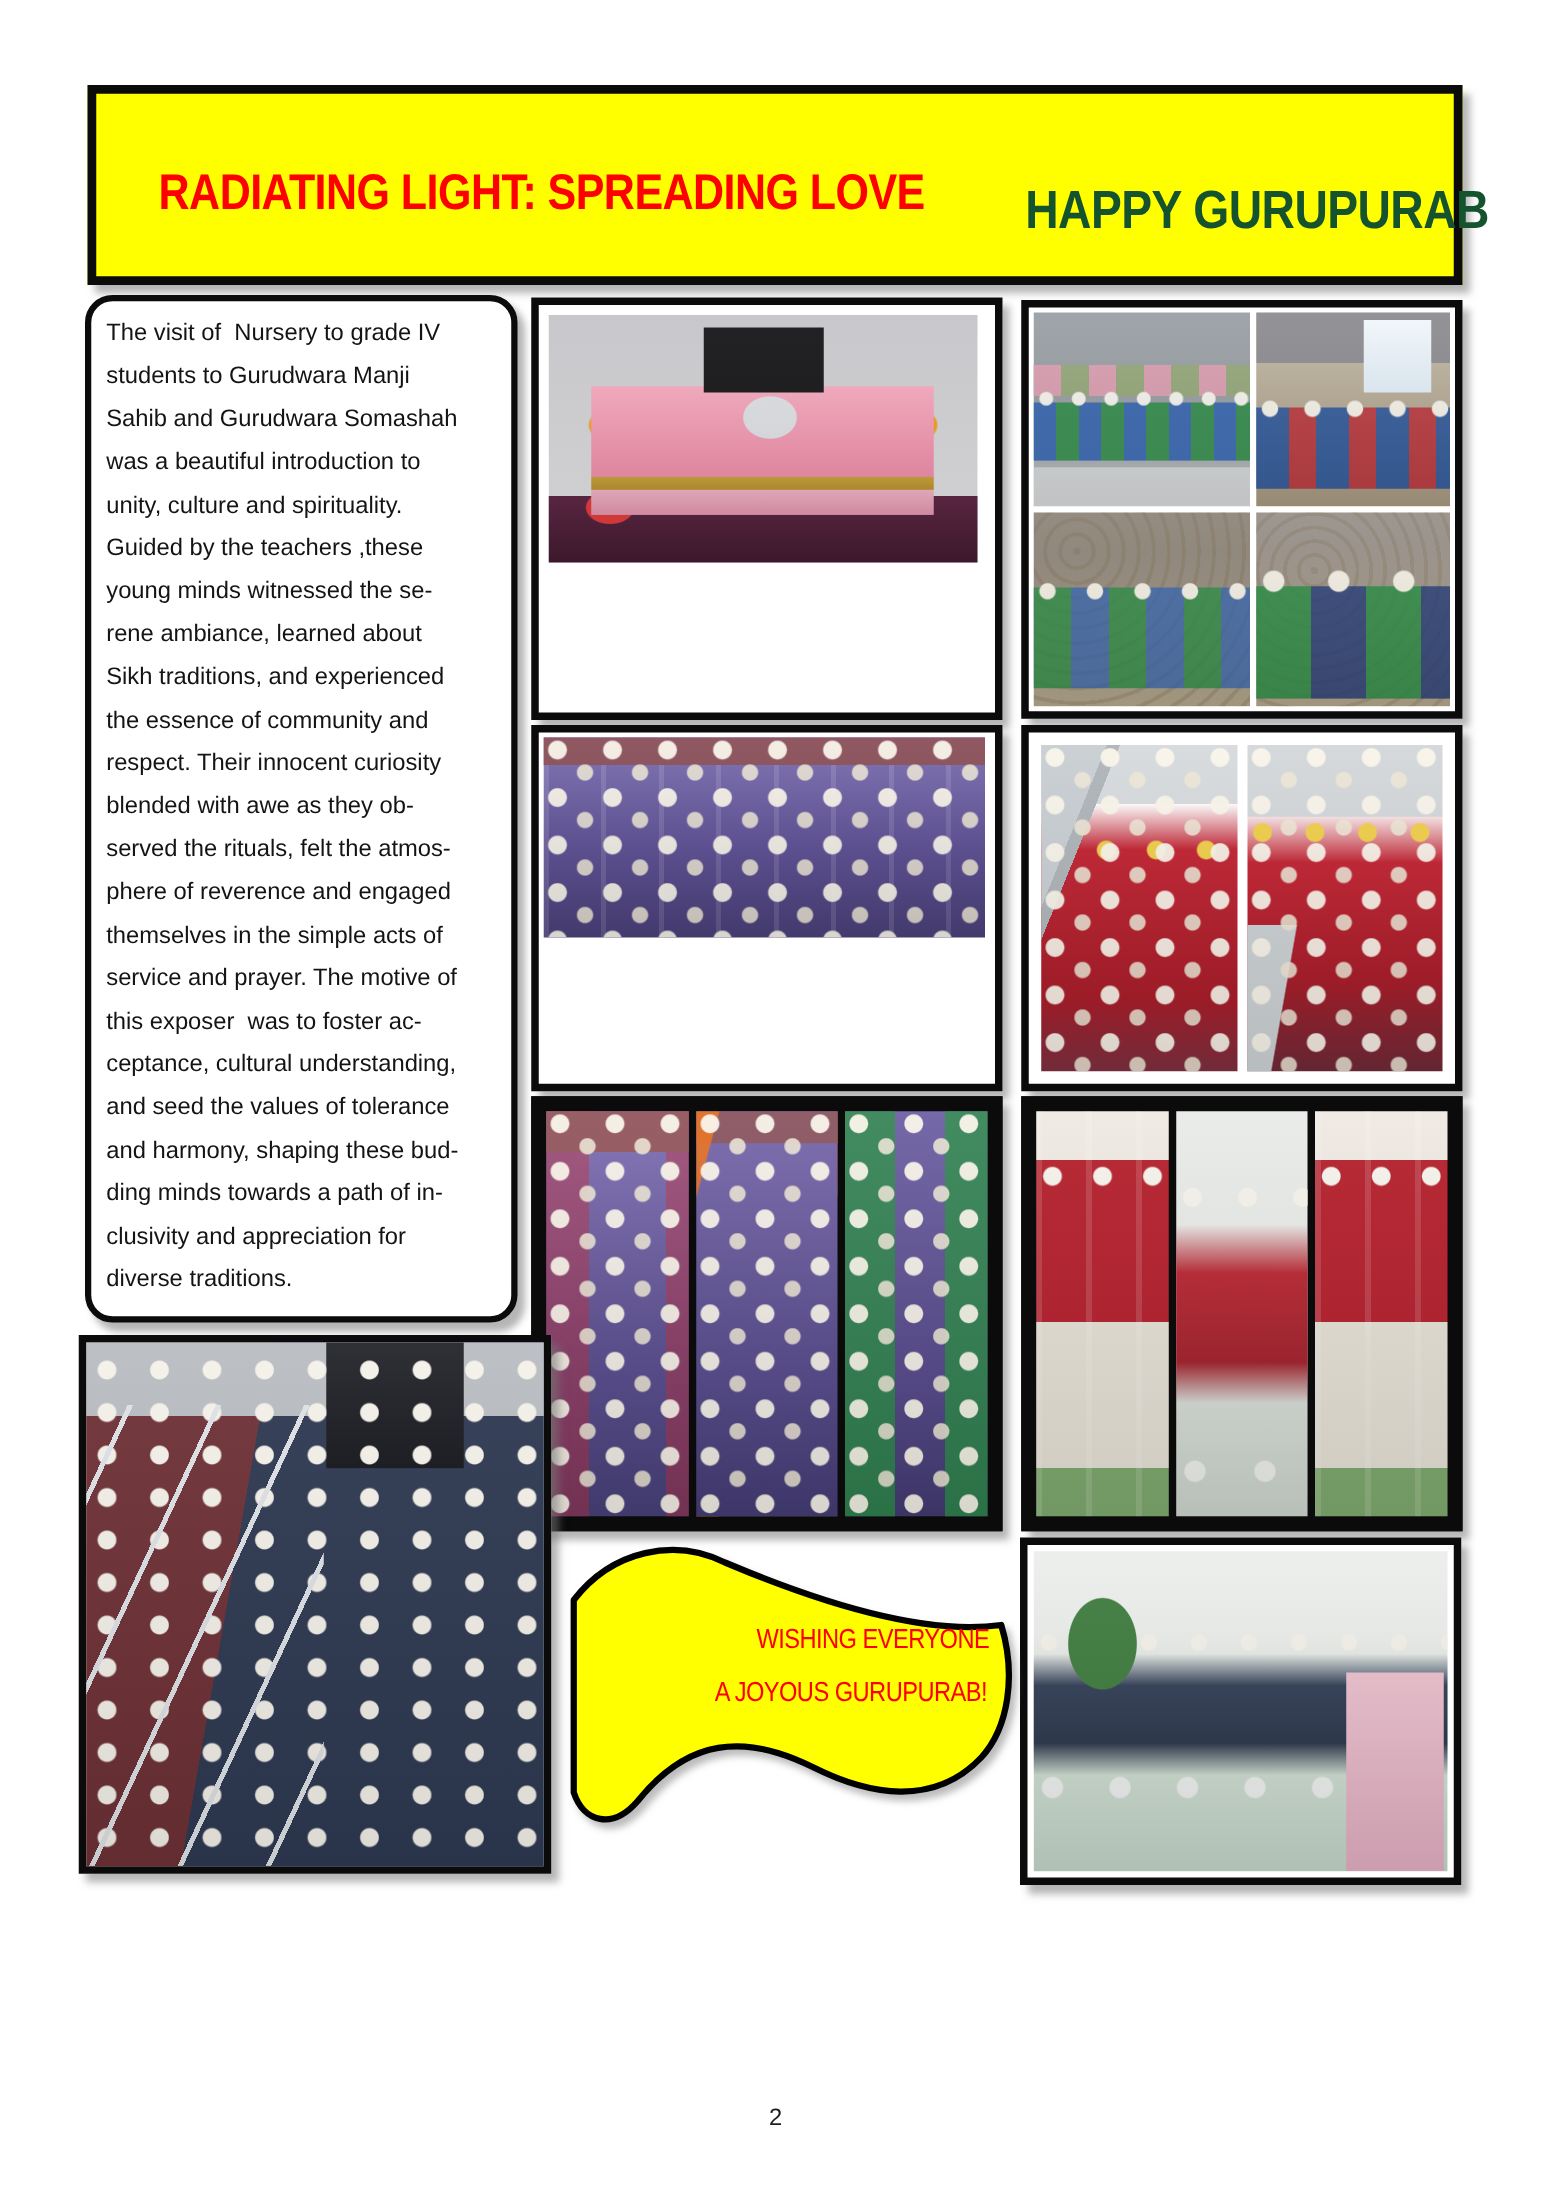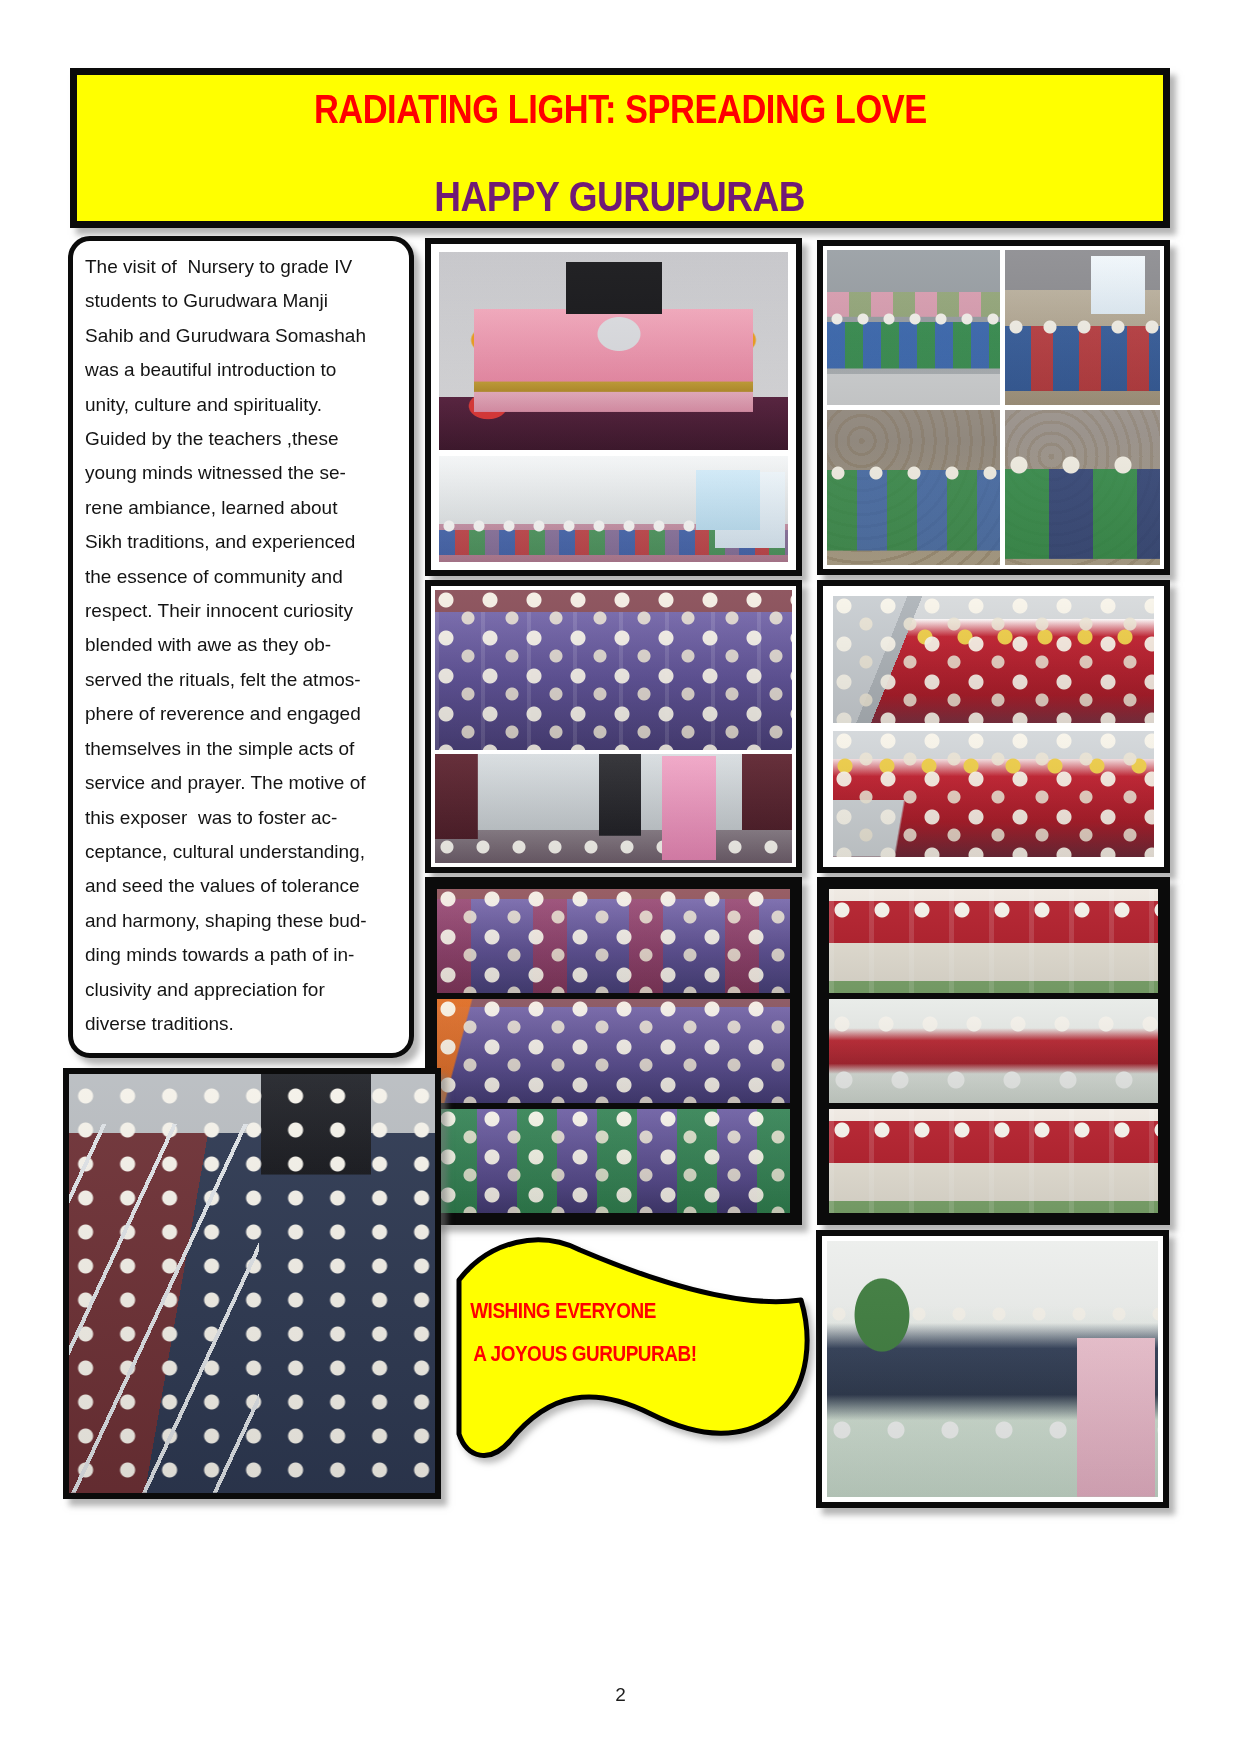--- a/index.html
+++ b/index.html
@@ -1,28 +1,28 @@
 <!DOCTYPE html>
 <html><head>
 <meta charset="utf-8">
 <style>
   * { box-sizing: border-box; margin: 0; padding: 0; }
   html,body { background:#ffffff; }
   body { font-family: "Liberation Sans", sans-serif; }
   #page { position:relative; width:1241px; height:1755px; background:#ffffff; margin:0 auto; overflow:hidden; }
 
   .box { position:absolute; background:#ffffff; border:6px solid #0b0b0b;
-         box-shadow:6px 7px 6px rgba(120,120,120,.55); display:flex; flex-direction:column; }
+         box-shadow:6px 7px 6px rgba(120,120,120,.55); display:flex; flex-direction:row; }
   .box.dark { background:#0b0b0b; }
 
   
   .banner { left:70px; top:68px; width:1100px; height:160px; background:#FFFF00;
             align-items:center; border-width:7px; }
   .banner .bl1 { margin-top:12px; font-size:40px; font-weight:700; color:#FF0000; }
-  .banner .bl2 { margin-top:40px; font-size:43px; font-weight:700; color:#701a75; }
+  .banner .bl2 { margin-top:40px; font-size:43px; font-weight:700; color:#14532d; }
   .cond { display:inline-block; transform:scaleX(.86); transform-origin:center; letter-spacing:-.5px; white-space:nowrap; }
 
   
   .textbox { left:68px; top:236px; width:346px; height:822px; border-width:5px;border-radius:22px; }
   .textbox p { padding:9px 12px; font-size:19px; line-height:34.4px; color:#141414;
                white-space:pre; font-weight:400; }
 
   
   .ph { position:relative; overflow:hidden; background:#cccccc; width:100%; }
   .ph::after { content:""; position:absolute; inset:0;
@@ -141,21 +141,21 @@
     repeating-linear-gradient(115deg, transparent 0 30px, #dfe3e7 30px 34px, transparent 34px 64px) 0 100%/52% 88% no-repeat,
     radial-gradient(circle at 13px 11px,#f5f2ea 7px,transparent 8px) 40% 100%/42px 34px repeat,
     linear-gradient(#23252b,#15161b) 75% 0/110px 24% no-repeat,
     linear-gradient(180deg,#b9bdc1 0 14%,transparent 14%),
     linear-gradient(100deg,#6e3136 0 34%,#2e3952 34%); }
 
   
   .flag { position:absolute; left:455px; top:1236px; width:352px; height:234px; }
   .flag svg { position:absolute; inset:0; width:100%; height:100%; overflow:visible;
               filter:drop-shadow(4px 5px 3px rgba(120,120,120,.5)); }
-  .ft { position:absolute; left:0; right:0; text-align:left; color:#FF0000; font-weight:700; font-size:22px; }
+  .ft { position:absolute; left:0; right:0; text-align:right; color:#FF0000; font-weight:400; font-size:22px; }
   .ft.f1 { top:62px; } .ft.f2 { top:105px; }
 
   .pagenum { position:absolute; top:1684px; left:0; width:100%; text-align:center;
              font-size:19px; color:#1d1d1d; }
 </style>
 </head>
 <body>
 
 <div id="page">
 

